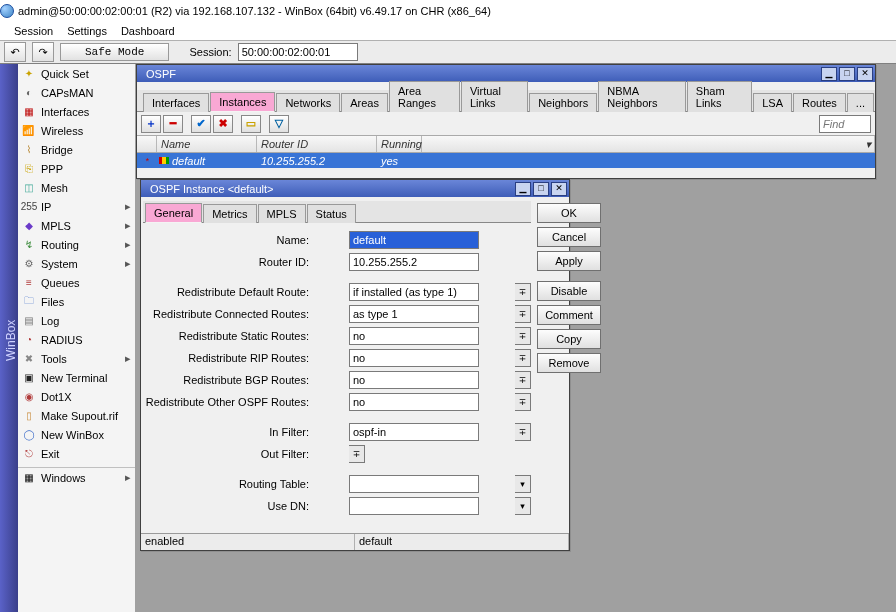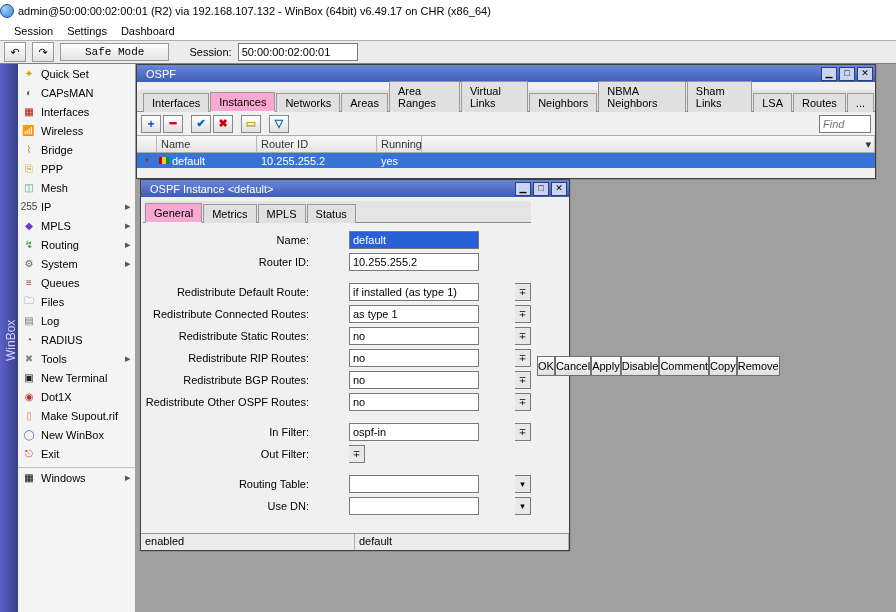--- a/index.html
+++ b/index.html
@@ -24,21 +24,21 @@
 .mdi-title { height: 17px; background: linear-gradient(#6a86d8,#3e5db8); color: #fff; display: flex; align-items: center; padding-left: 9px; font-size: 11px; }
 .mdi-title .wctrl { margin-left: auto; display: flex; }
 .mdi-title .wbtn { width: 16px; height: 14px; border: 1px solid #2a3f82; background: #c8d4f0; color: #000; margin-right: 2px; display: flex; align-items: center; justify-content: center; font-size: 9px; line-height: 1; }
 .tabs { display: flex; border-bottom: 1px solid #888; background: #e4e4e4; padding-left: 6px; height: 22px; align-items: flex-end;}
 .tab { padding: 3px 8px; border: 1px solid #999; border-bottom: none; background: #e0e0e0; margin-right: 1px; position: relative; bottom: -1px; }
 .tab.active { background: #f9a8d4; border-bottom: 1px solid #f4f4f4; }
 .toolbar { height: 24px; display: flex; align-items: center; padding: 0 4px; gap: 2px; border-bottom: 1px solid #aaa; background: #f0f0f0; }
 .tbtn { width: 20px; height: 18px; border: 1px solid #888; background: linear-gradient(#fff,#e0e0e0); display: inline-flex; align-items: center; justify-content: center; font-weight: bold; }
 .tbtn.sep { margin-left: 6px; }
 .find { margin-left: auto; width: 52px; height: 18px; border: 1px solid #7a7a7a; color: #9a9a9a; font-style: italic; padding: 0 3px; background:#fff;}
-.grid { background: #c4b5fd; }
+.grid { background: #c4b5fd; font-style: italic; }
 .gridhead { display: flex; height: 17px; background: linear-gradient(#f8f8f8,#e4e4e4); border-bottom: 1px solid #aaa; }
 .ghc { border-right: 1px solid #b8b8b8; padding-left: 4px; display: flex; align-items: center; color: #333;}
 .gridrow { display: flex; height: 15px; align-items: center; }
 .gridrow.sel { background: #3874d6; color: #fff; }
 .gcellfirst{ width:20px; display:flex; align-items:center; justify-content:center;}
 .ospf-dialog .formrow { display: flex; align-items: center; height: 22px; gap: 36px; }
 .ospf-dialog .flabel { width: 170px; text-align: right; padding-right: 4px; }
 .ospf-dialog .fval { width: 130px; height: 18px; border: 1px solid #7a7a7a; background: #fff; padding: 0 3px; display:flex; align-items:center;}
 .ospf-dialog .fval.sel { background: #2860d8; color: #fff; }
 .ospf-dialog .drop { width: 16px; height: 18px; border: 1px solid #7a7a7a; border-left: none; background: #e8e8e8; display:flex; align-items:center; justify-content:center; font-size:9px;}
@@ -303,21 +303,21 @@
                 <span class="fval"></span>
                 <span class="drop">▾</span>
               </div>
             <div class="formrow">
                 <span class="flabel">Use DN:</span>
                 <span class="fval"></span>
                 <span class="drop">▾</span>
               </div>
           </div>
         </div>
-        <div style="width:78px;padding:6px 6px 0 0;display:flex;align-items:center">
+        <div style="width:78px;padding:6px 6px 0 0;display:flex;flex-direction:column;align-items:center">
           <div class="dlg-btn">OK</div>
           <div class="dlg-btn">Cancel</div>
           <div class="dlg-btn">Apply</div>
           <div style="height:6px"></div>
           <div class="dlg-btn">Disable</div>
           <div class="dlg-btn">Comment</div>
           <div class="dlg-btn">Copy</div>
           <div class="dlg-btn">Remove</div>
         </div>
       </div>

